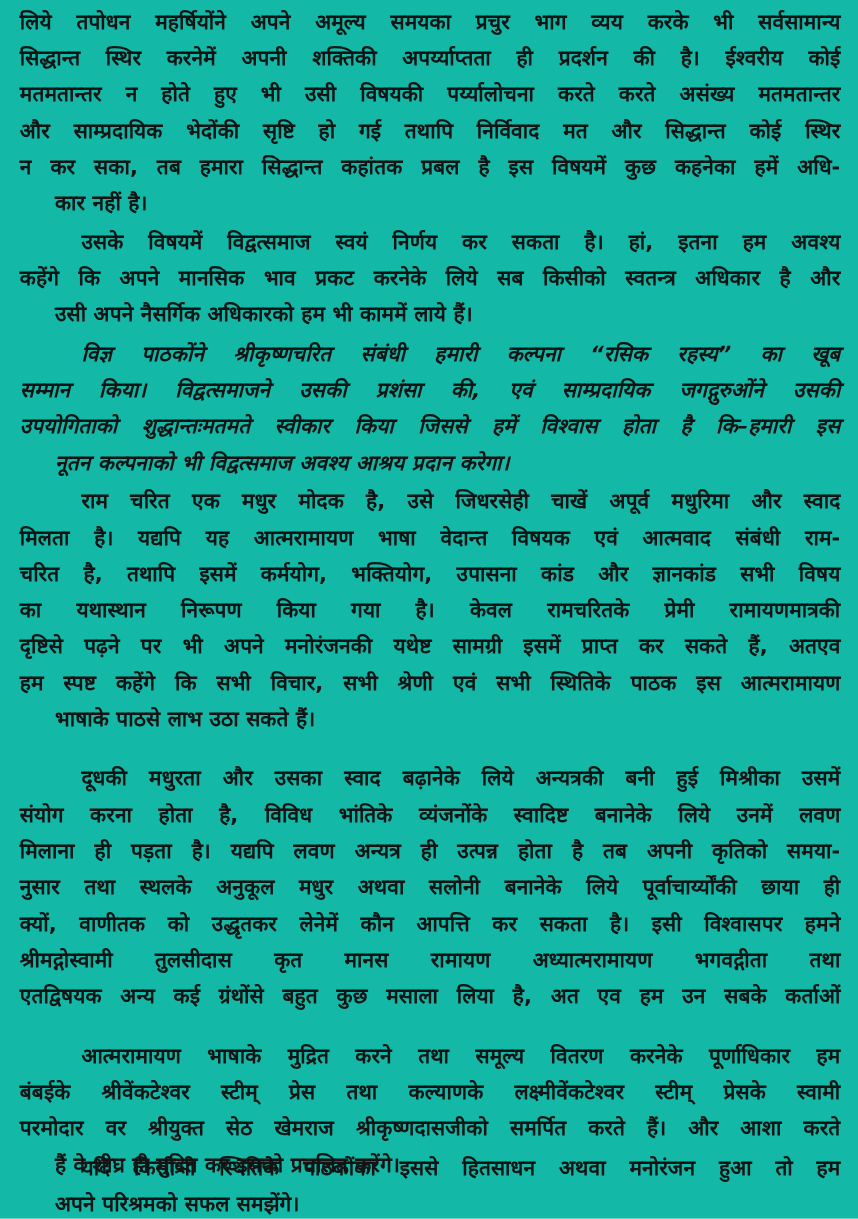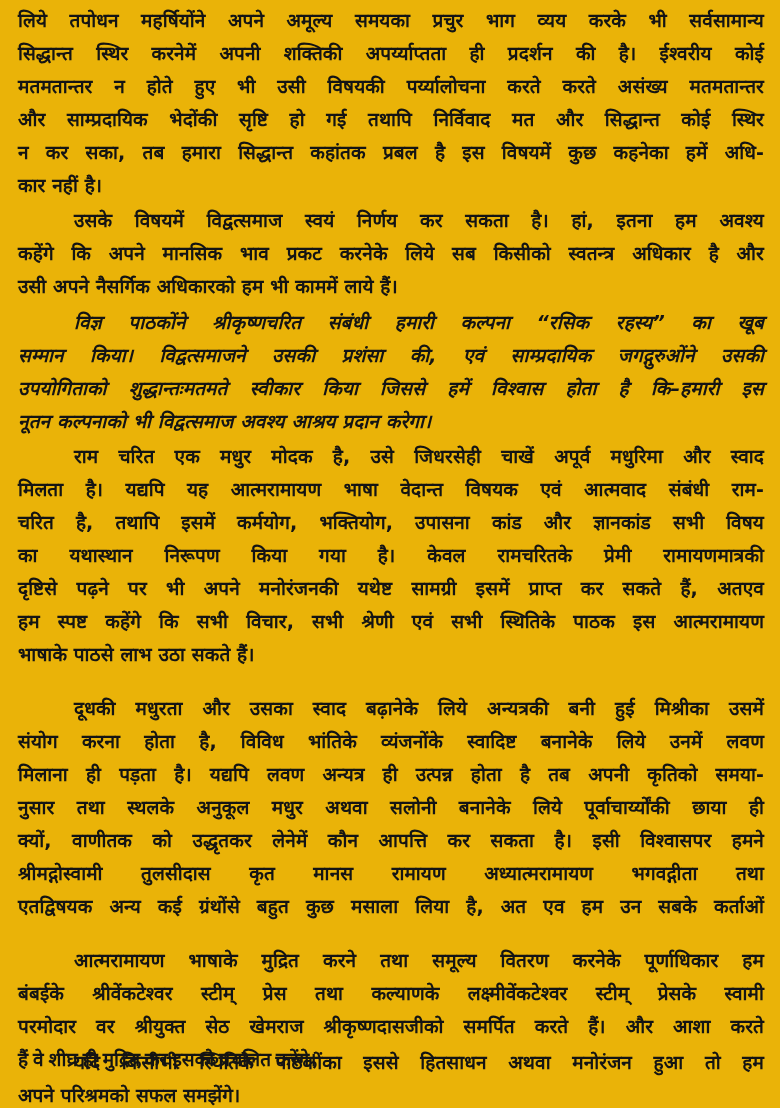--- a/index.html
+++ b/index.html
@@ -12,21 +12,21 @@
     height: 1108px;
     overflow: hidden;
     position: relative;
   }
   .page {
     position: absolute;
     left: 0;
     top: 0;
     width: 780px;
     height: 1108px;
-    background: #eab308;
+    background: #14b8a6;
   }
   .para {
     position: absolute;
     left: 18px;
     width: 746px;
     margin: 0;
     font-family: "DejaVu Sans", sans-serif;
     font-size: 19px;
     font-weight: bold;
     color: #141414;
@@ -36,20 +36,21 @@
     letter-spacing: 0.1px;
   }
   .para .line {
     display: block;
     white-space: nowrap;
     text-align-last: justify;
     text-align: justify;
   }
   .para .line.last {
     text-align-last: left;
+    margin-left: 32px;
   }
   .para .line.indent {
     padding-left: 56px;
   }
 </style>
 </head>
 <body>
 
 <div class="page">
 
@@ -88,21 +89,21 @@
   <p class="para" style="top:692px;">
     <span class="line indent">दूधकी मधुरता और उसका स्वाद बढ़ानेके लिये अन्यत्रकी बनी हुई मिश्रीका उसमें</span>
     <span class="line">संयोग करना होता है, विविध भांतिके व्यंजनोंके स्वादिष्ट बनानेके लिये उनमें लवण</span>
     <span class="line">मिलाना ही पड़ता है। यद्यपि लवण अन्यत्र ही उत्पन्न होता है तब अपनी कृतिको समया-</span>
     <span class="line">नुसार तथा स्थलके अनुकूल मधुर अथवा सलोनी बनानेके लिये पूर्वाचार्य्योंकी छाया ही</span>
     <span class="line">क्यों, वाणीतक को उद्धृतकर लेनेमें कौन आपत्ति कर सकता है। इसी विश्वासपर हमने</span>
     <span class="line">श्रीमद्गोस्वामी तुलसीदास कृत मानस रामायण अध्यात्मरामायण भगवद्गीता तथा</span>
     <span class="line">एतद्विषयक अन्य कई ग्रंथोंसे बहुत कुछ मसाला लिया है, अत एव हम उन सबके कर्ताओं</span>
   </p>
 
-  <p class="para" style="top:944px;font-family:Liberation Serif, serif;">
+  <p class="para" style="top:944px;">
     <span class="line indent">आत्मरामायण भाषाके मुद्रित करने तथा समूल्य वितरण करनेके पूर्णाधिकार हम</span>
     <span class="line">बंबईके श्रीवेंकटेश्वर स्टीम् प्रेस तथा कल्याणके लक्ष्मीवेंकटेश्वर स्टीम् प्रेसके स्वामी</span>
     <span class="line">परमोदार वर श्रीयुक्त सेठ खेमराज श्रीकृष्णदासजीको समर्पित करते हैं। और आशा करते</span>
     <span class="line last">हैं वे शीघ्र ही मुद्रित कर इसको प्रचलित करेंगे।</span>
   </p>
 
   <p class="para" style="top:1046px;">
     <span class="line indent">यदि किसीभी स्थितिके पाठकोंका इससे हितसाधन अथवा मनोरंजन हुआ तो हम</span>
     <span class="line last">अपने परिश्रमको सफल समझेंगे।</span>
   </p>

